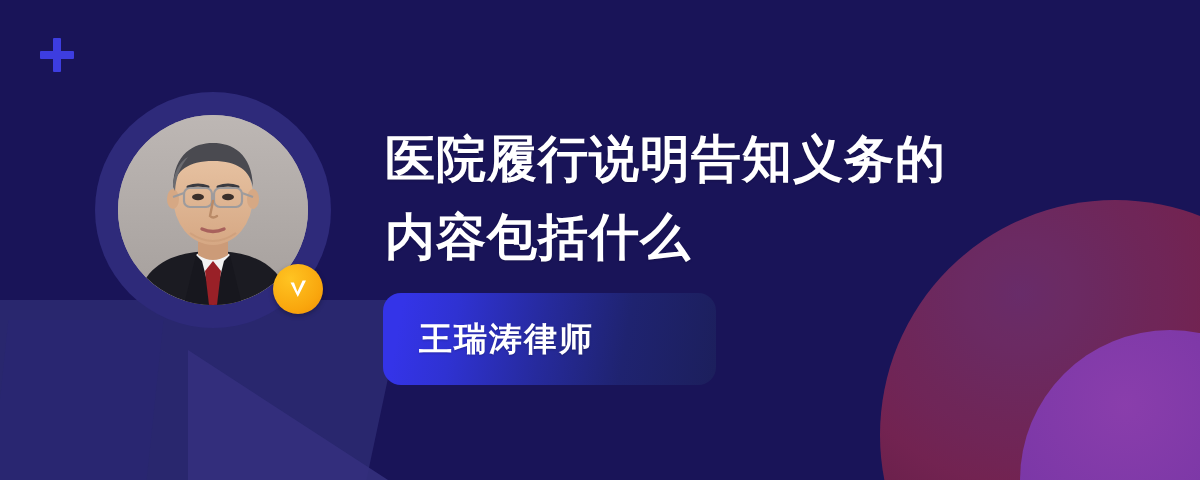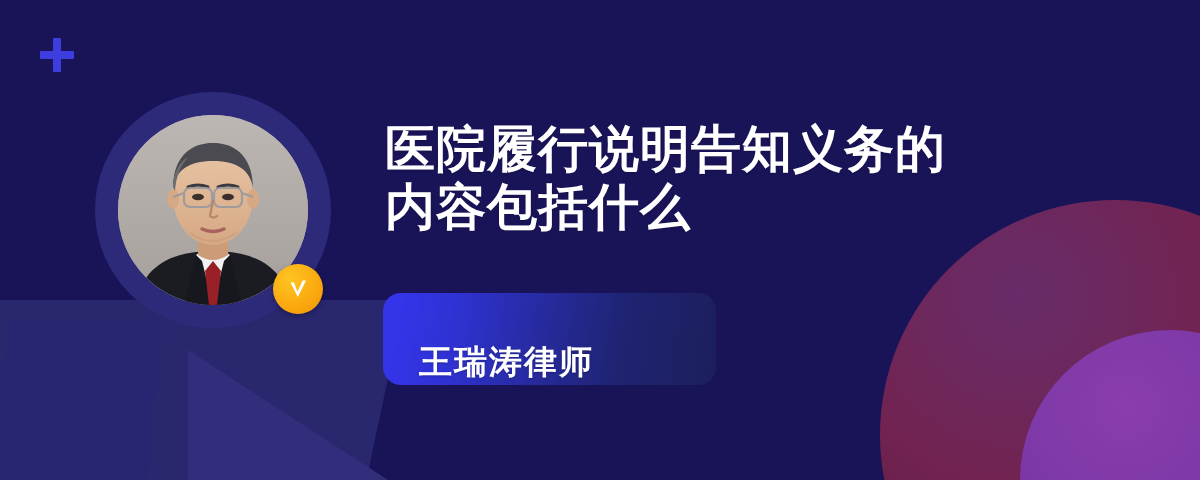--- a/index.html
+++ b/index.html
@@ -152,38 +152,38 @@
     position: absolute;
     left: 385px;
     top: 120px;
     width: 740px;
   }
   .headline {
     margin: 0;
     color: #ffffff;
     font-size: 50px;
     font-weight: 700;
-    line-height: 58px;
+    line-height: 78px;
     letter-spacing: 1px;
     white-space: pre-line;
     text-shadow: 0 1px 2px rgba(0,0,0,.18);
   }
 
   .name-badge {
     position: absolute;
     left: 383px;
     top: 293px;
     width: 333px;
     height: 92px;
     border-radius: 18px;
     background: linear-gradient(100deg,
                 #3434e8 0%, #3434e8 6%, #2f32d2 22%,
                 #262a9c 48%, #1f2370 72%, #1c1f5c 100%);
     display: flex;
-    align-items: flex-end;
+    align-items: center;
   }
   .name-badge-label {
     color: #ffffff;
     font-size: 33px;
     font-weight: 700;
     letter-spacing: 2px;
     padding-left: 36px;
     text-shadow: 0 1px 2px rgba(0,0,0,.22);
   }
 </style>

